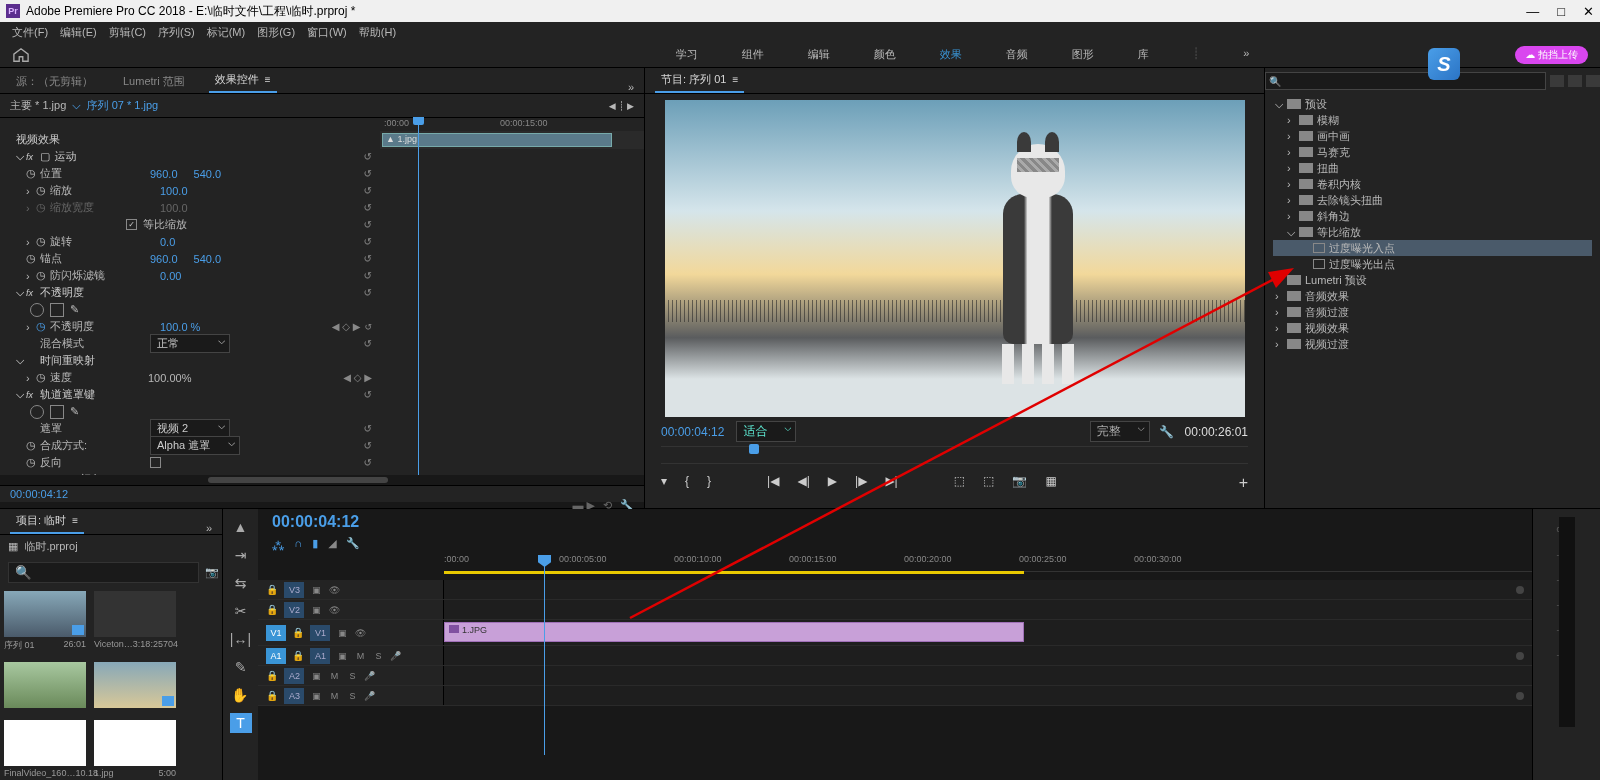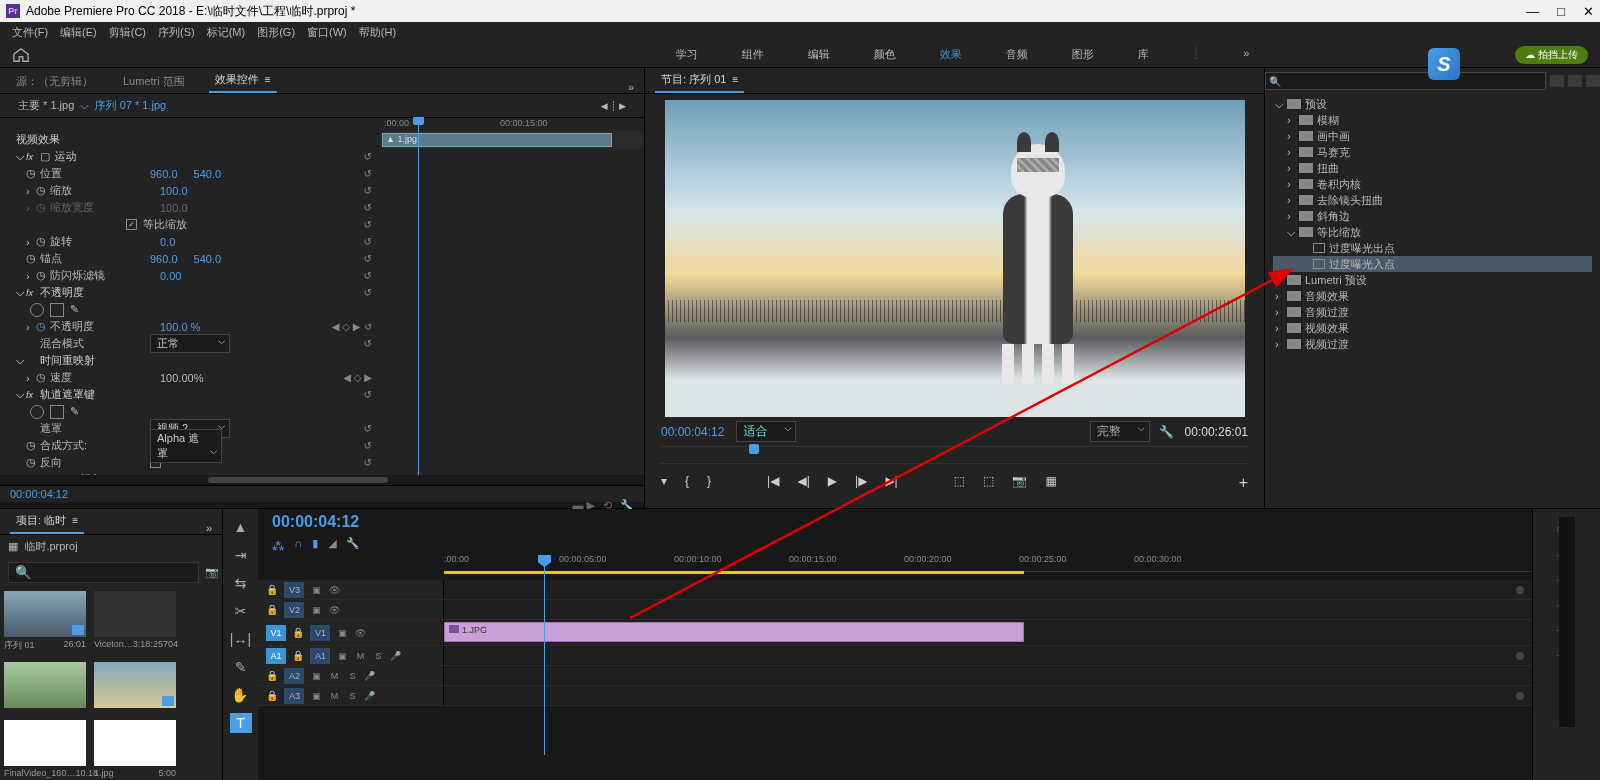--- a/index.html
+++ b/index.html
@@ -8,34 +8,34 @@
 .titlebar .app-icon { width: 14px; height: 14px; background: #5b2d8e; margin-right: 6px; display: inline-flex; align-items: center; justify-content: center; color: #dcb4ff; font-size: 9px; font-weight: bold; }
 .titlebar .win-controls { margin-left: auto; display: flex; gap: 18px; font-size: 13px; }
 .menubar { height: 20px; background: #232323; display: flex; align-items: center; padding: 0 8px; gap: 4px; }
 .menubar span { padding: 0 4px; cursor: pointer; }
 .workspace-bar { height: 26px; background: #232323; display: flex; align-items: center; padding: 0 12px; border-bottom: 1px solid #000; }
 .workspace-bar .home-icon { width: 18px; height: 16px; margin-right: auto; }
 .workspace-bar .ws-tabs { display: flex; gap: 28px; margin-left: 380px; }
 .workspace-bar .ws-tab { padding: 2px 8px; cursor: pointer; }
 .workspace-bar .ws-tab.active { color: #3a95d6; }
 .workspace-bar .ws-extra { margin-left: auto; display: flex; gap: 10px; align-items: center; }
-.cloud-badge { background: #4d7c0f; color: white; padding: 2px 10px; border-radius: 10px; font-size: 10px; }
+.cloud-badge { background: #d946ef; color: white; padding: 2px 10px; border-radius: 10px; font-size: 10px; }
 .s-logo { width: 32px; height: 32px; background: linear-gradient(135deg,#4a9ee8,#2b74c5); border-radius: 6px; display: flex; align-items: center; justify-content: center; color: white; font-size: 20px; font-weight: bold; font-style: italic; }
 
 .main-panels { display: flex; height: 440px; }
 .panel-left { width: 644px; background: #232323; display: flex; flex-direction: column; }
 .panel-middle { width: 620px; background: #232323; border-left: 1px solid #000; display: flex; flex-direction: column; }
 .panel-right { width: 336px; background: #232323; border-left: 1px solid #000; display: flex; flex-direction: column; }
 
 .panel-tabs { height: 26px; display: flex; align-items: flex-end; padding: 0 10px; gap: 18px; border-bottom: 1px solid #000; }
 .panel-tab { padding: 4px 6px; cursor: pointer; color: #888; }
 .panel-tab.active { color: #d8d8d8; border-bottom: 2px solid #4a9ee8; }
 .panel-tab .menu-icon { margin-left: 6px; font-size: 10px; }
 
-.effect-header { display: flex; padding: 4px 18px; align-items: center; }
+.effect-header { display: flex; padding: 4px 10px; align-items: center; }
 .effect-header .chev { margin-left: auto; display: flex; gap: 3px; }
 .effect-header .chev span { font-size: 9px; }
 .link-blue { color: #4a9ee8; }
 
 .eff-timeline-head { display: flex; height: 14px; font-size: 9px; color: #888; border-top: 1px solid #000; }
 .eff-timeline-head .left { width: 380px; }
 .eff-timeline-head .marks { flex: 1; position: relative; }
 .eff-timeline-head .marks span { position: absolute; }
 
 .effect-section { font-size: 11px; }
@@ -324,21 +324,21 @@
               <span class="indent0"></span>
               <span class="icon-chev">⌵</span>
               <span style="width:14px"></span>
               <span>时间重映射</span>
             </div>
           <div class="eff-row">
               <span class="indent1"></span>
               <span class="icon-chev">›</span>
               <span class="clock">◷</span>
               <span class="label">速度</span>
-              <span style="margin-left:20px">100.00%</span>
+              <span style="margin-left:8px">100.00%</span>
               <span class="reset">◀ ◇ ▶</span>
             </div>
 
           <div class="eff-row head">
               <span class="indent0"></span>
               <span class="icon-chev">⌵</span>
               <span class="fx-icon">fx</span>
               <span>轨道遮罩键</span>
               <span class="reset">↺</span>
             </div>
@@ -351,21 +351,21 @@
               <span class="indent1"></span>
               <span style="width:14px"></span>
               <span class="label">遮罩</span>
               <span class="dropdown" style="margin-left:20px;width:80px">视频 2</span>
               <span class="reset">↺</span>
             </div>
           <div class="eff-row">
               <span class="indent1"></span>
               <span class="clock">◷</span>
               <span class="label">合成方式:</span>
-              <span class="dropdown" style="margin-left:20px;width:72px">Alpha 遮罩</span>
+              <span class="dropdown" style="margin-left:20px;width:90px">Alpha 遮罩</span>
               <span class="reset">↺</span>
             </div>
           <div class="eff-row">
               <span class="indent1"></span>
               <span class="clock">◷</span>
               <span class="label">反向</span>
               <span class="checkbox-sm" style="margin-left:20px"></span>
               <span class="reset">↺</span>
             </div>
 
@@ -501,29 +501,29 @@
       <div class="tree-item ind1">
           <span class="tc">›</span>
           <span class="folder"></span>
           <span>斜角边</span>
         </div>
       <div class="tree-item ind1">
           <span class="tc">⌵</span>
           <span class="folder"></span>
           <span>等比缩放</span>
         </div>
+      <div class="tree-item ind2 highlight">
+          <span class="tc"></span>
+          <span class="preset-ico"></span>
+          <span>过度曝光入点</span>
+        </div>
       <div class="tree-item ind2">
           <span class="tc"></span>
           <span class="preset-ico"></span>
           <span>过度曝光出点</span>
-        </div>
-      <div class="tree-item ind2 highlight">
-          <span class="tc"></span>
-          <span class="preset-ico"></span>
-          <span>过度曝光入点</span>
         </div>
       <div class="tree-item">
           <span class="tc">›</span>
           <span class="folder"></span>
           <span>Lumetri 预设</span>
         </div>
       <div class="tree-item">
           <span class="tc">›</span>
           <span class="folder"></span>
           <span>音频效果</span>

